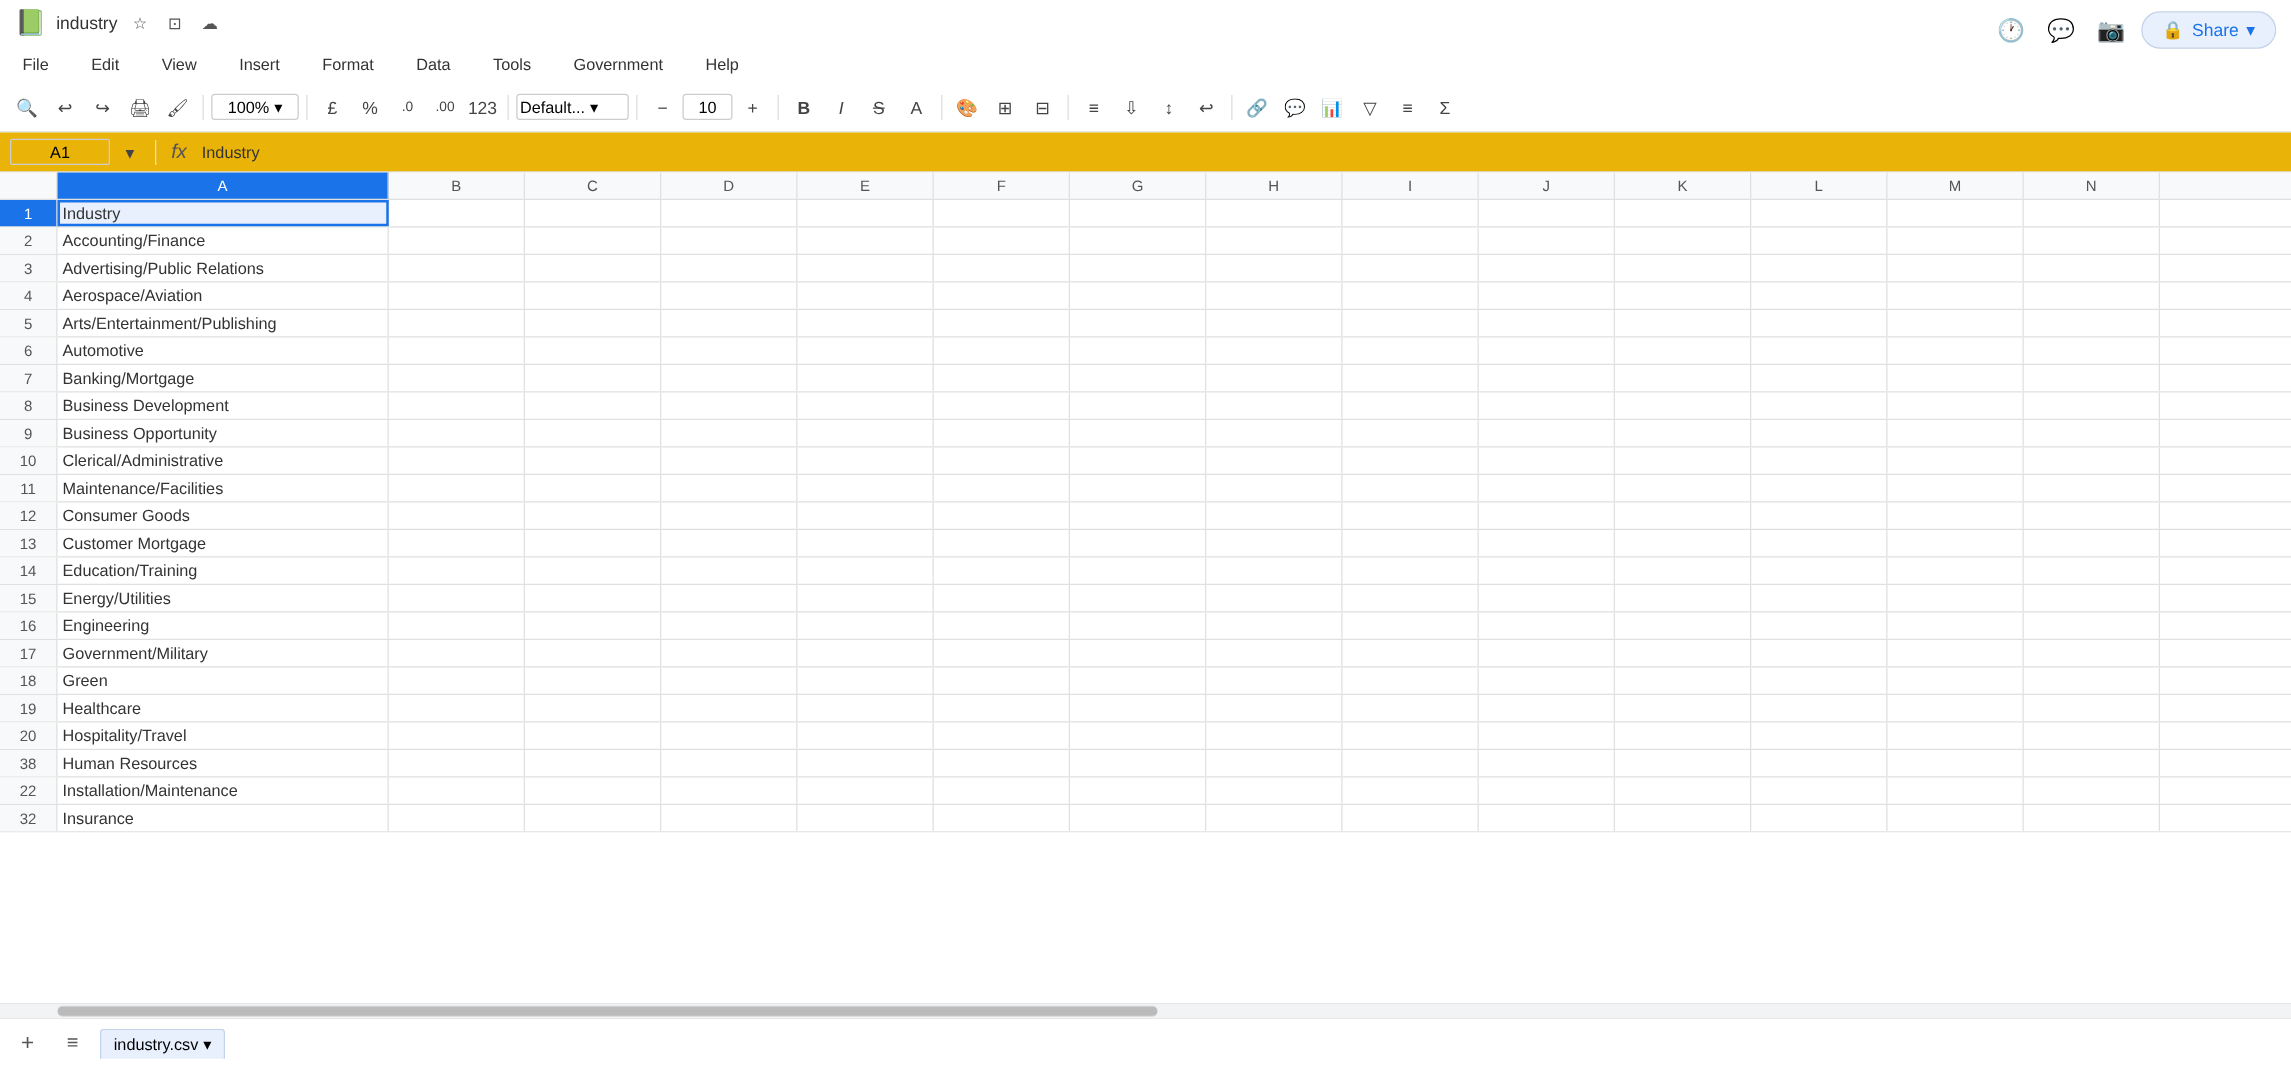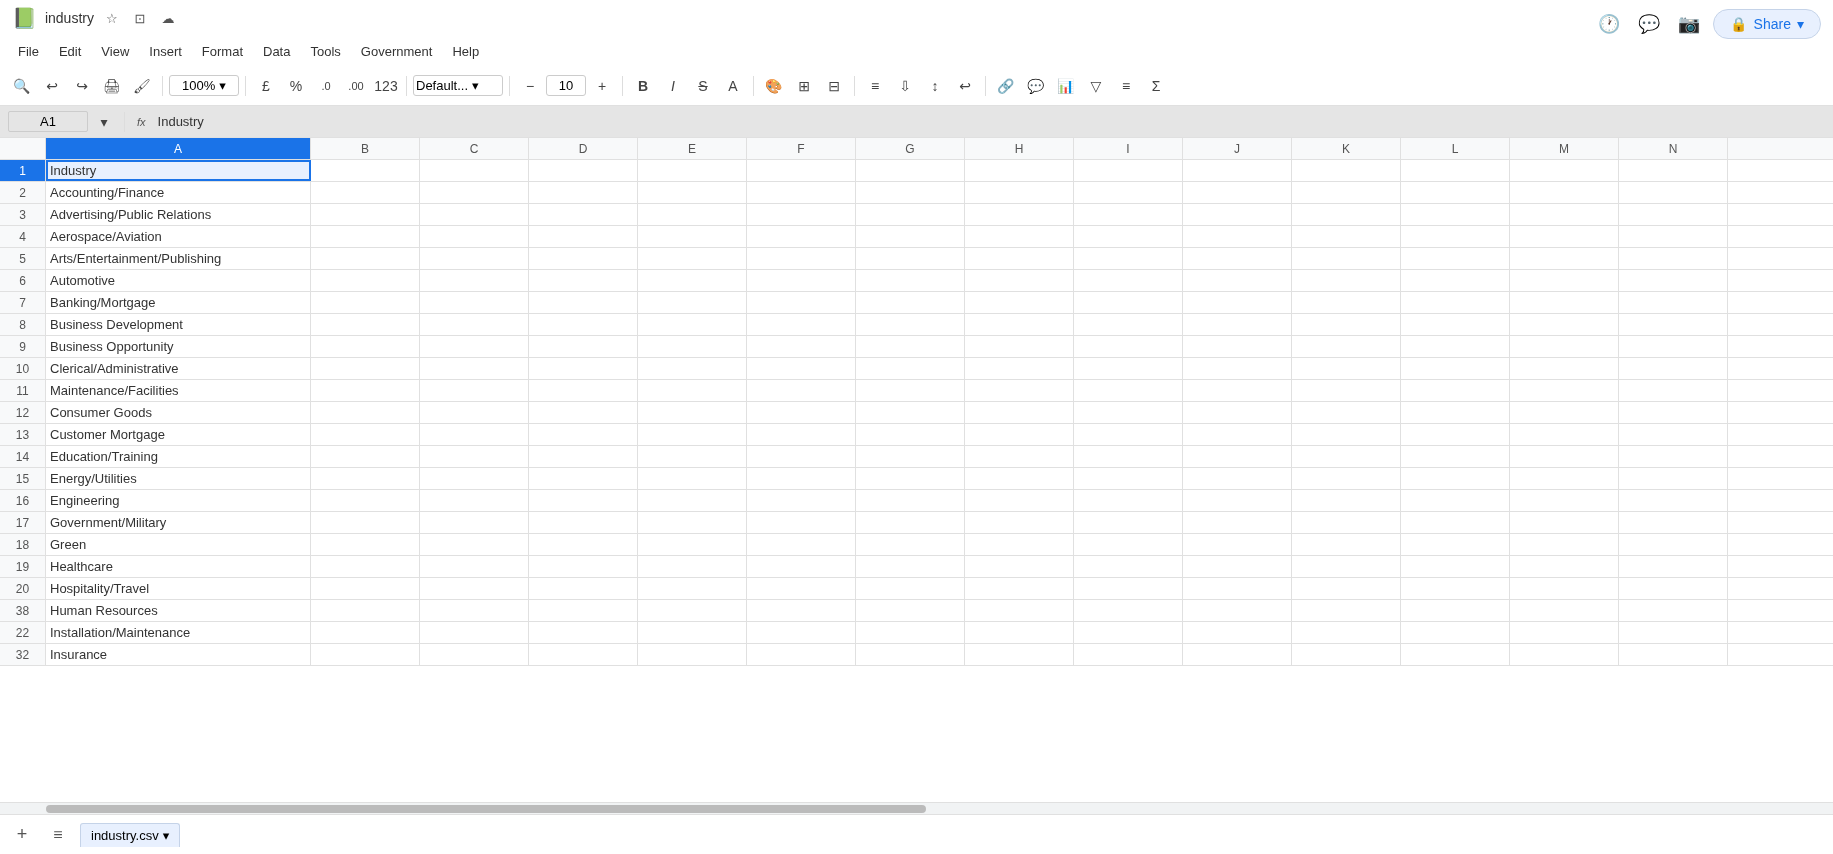--- a/index.html
+++ b/index.html
@@ -8,21 +8,21 @@
     
     .title-bar {
       display: flex; align-items: center; height: 36px; padding: 0 12px; gap: 8px;
       background: #fff;
     }
     .title-bar .file-name { font-size: 14px; color: #333; font-weight: 500; }
     .title-bar .icon-btn { width: 20px; height: 20px; display: flex; align-items: center; justify-content: center; color: #555; cursor: pointer; }
 
     
     .menu-bar {
-      display: flex; align-items: center; height: 30px; padding: 0 8px; gap: 0;
+      display: flex; align-items: center; height: 30px; padding: 0 8px; gap: 14px;
       background: #fff;
     }
     .menu-item {
       padding: 4px 10px; font-size: 13px; color: #333; cursor: pointer; border-radius: 3px;
     }
 
     
     .toolbar {
       display: flex; align-items: center; height: 40px; padding: 0 8px; gap: 2px;
       background: #fff; border-bottom: 1px solid #e0e0e0;
@@ -41,27 +41,27 @@
       padding: 2px 4px; font-size: 13px; width: 40px; justify-content: center;
     }
     .font-family-box {
       display: flex; align-items: flex-end; border: 1px solid #ccc; border-radius: 3px;
       padding: 2px 2px; font-size: 13px; min-width: 90px;
     }
 
     
     .formula-bar {
       display: flex; align-items: center; height: 32px; border-bottom: 1px solid #e0e0e0;
-      padding: 0 8px; gap: 8px; background: #e5e5e5;
+      padding: 0 8px; gap: 8px; background: #eab308;
     }
     .cell-ref-box {
       border: 1px solid #ccc; border-radius: 2px; padding: 2px 6px; font-size: 13px;
       width: 80px; text-align: center;
     }
-    .fx-label { font-size: 11px; color: #555; font-style: italic; }
+    .fx-label { font-size: 16px; color: #555; font-style: italic; }
     .formula-input { flex: 1; font-size: 13px; color: #333; padding: 2px 4px; }
 
     
     .spreadsheet { display: flex; flex-direction: column; background: #fff; }
 
     
     .col-header-row {
       display: flex; height: 22px; border-bottom: 1px solid #e0e0e0; background: #f8f9fa;
     }
     .row-num-header {

